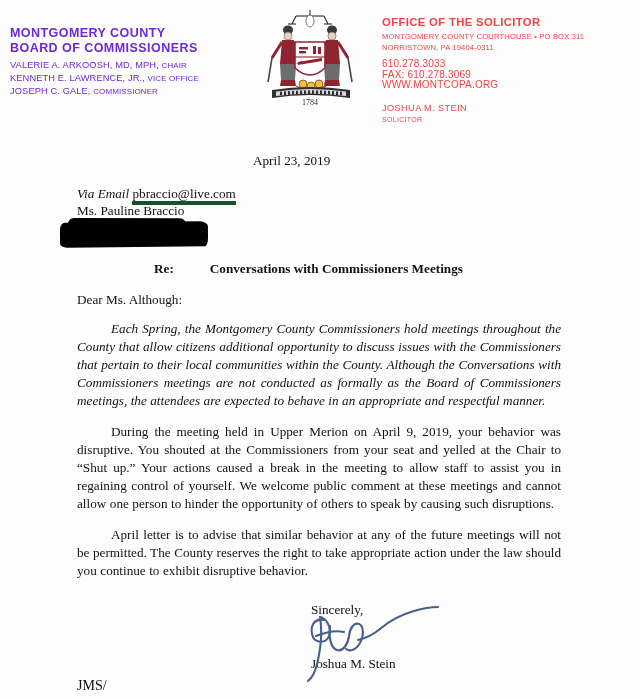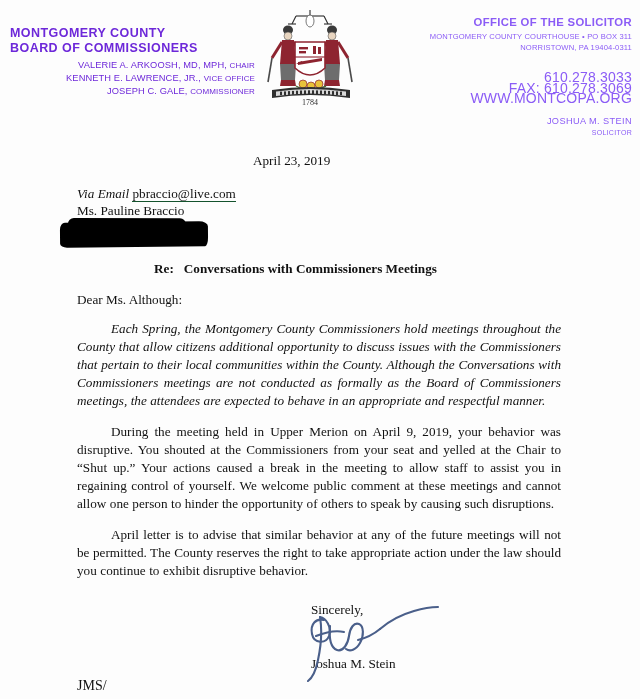--- a/index.html
+++ b/index.html
@@ -46,58 +46,57 @@
     text-transform: uppercase;
   }
   .lh-people {
     margin-top: 4px;
   }
   .lh-person {
     font-size: 9.3px;
     line-height: 12.2px;
     letter-spacing: 0.1px;
     white-space: nowrap;
-    text-align: right;
   }
   .sc {
     font-size: 8.0px;
   }
 
   
   .seal {
     position: absolute;
     left: 258px;
     top: 6px;
     width: 104px;
     height: 102px;
   }
 
   .lh-right {
     position: absolute;
     right: 8px;
     top: 16px;
     width: 250px;
-    text-align: right;
+    text-align: left;
     font-family: "Liberation Sans", sans-serif;
-    color: #8b5cf6;
+    color: #ef4444;
   }
   .lh-title {
     font-size: 11.3px;
     font-weight: bold;
     letter-spacing: 0.35px;
     margin-bottom: 4px;
   }
   .lh-addr {
     font-size: 7.6px;
     line-height: 10.6px;
     letter-spacing: 0.15px;
   }
   .lh-contact {
-    margin-top: 19px;
-    font-size: 14px;
+    margin-top: 6px;
+    font-size: 10px;
     line-height: 10.6px;
     letter-spacing: 0.2px;
   }
   .lh-solicitor {
     margin-top: 12px;
     font-size: 9.2px;
     line-height: 11px;
     letter-spacing: 0.4px;
   }
   .lh-solicitor .role {
@@ -118,21 +117,21 @@
     left: 77px;
     top: 186px;
     font-size: 13.2px;
     line-height: 16.5px;
   }
   .addr-block .via {
     font-style: italic;
   }
   .addr-block .email {
     font-style: normal;
-    border-bottom: 1px solid #14532d;
+    border-bottom: 4px solid #14532d;
     padding-bottom: 0px;
   }
 
   .redaction {
     position: absolute;
     left: 60px;
     top: 222px;
     width: 148px;
     height: 25px;
     background: #000;
@@ -151,21 +150,21 @@
     transform: rotate(0.8deg);
   }
 
   .re-line {
     position: absolute;
     left: 154px;
     top: 261px;
     font-size: 13.2px;
     font-weight: bold;
   }
-  .re-line .re-label { margin-right: 10px; }
+  .re-line .re-label { margin-right: 36px; }
 
   .salutation {
     position: absolute;
     left: 77px;
     top: 292px;
     font-size: 13.2px;
   }
 
   .para {
     position: absolute;

